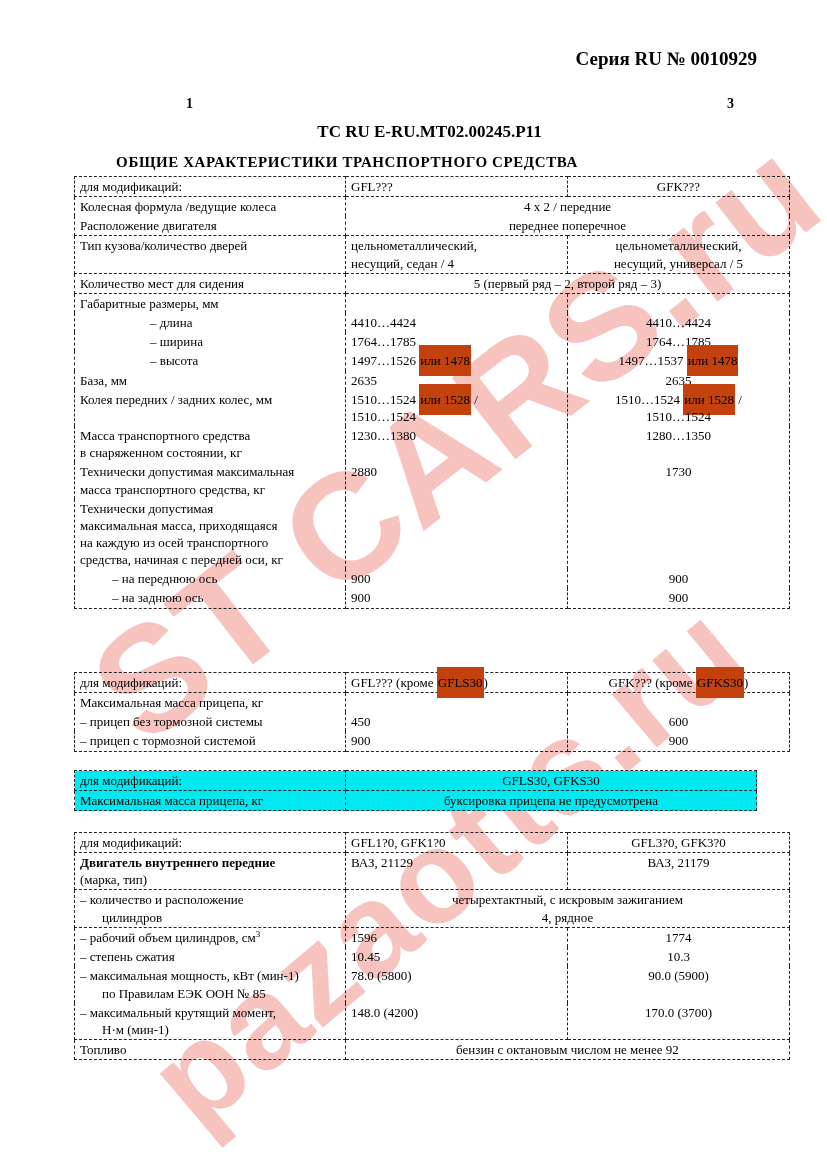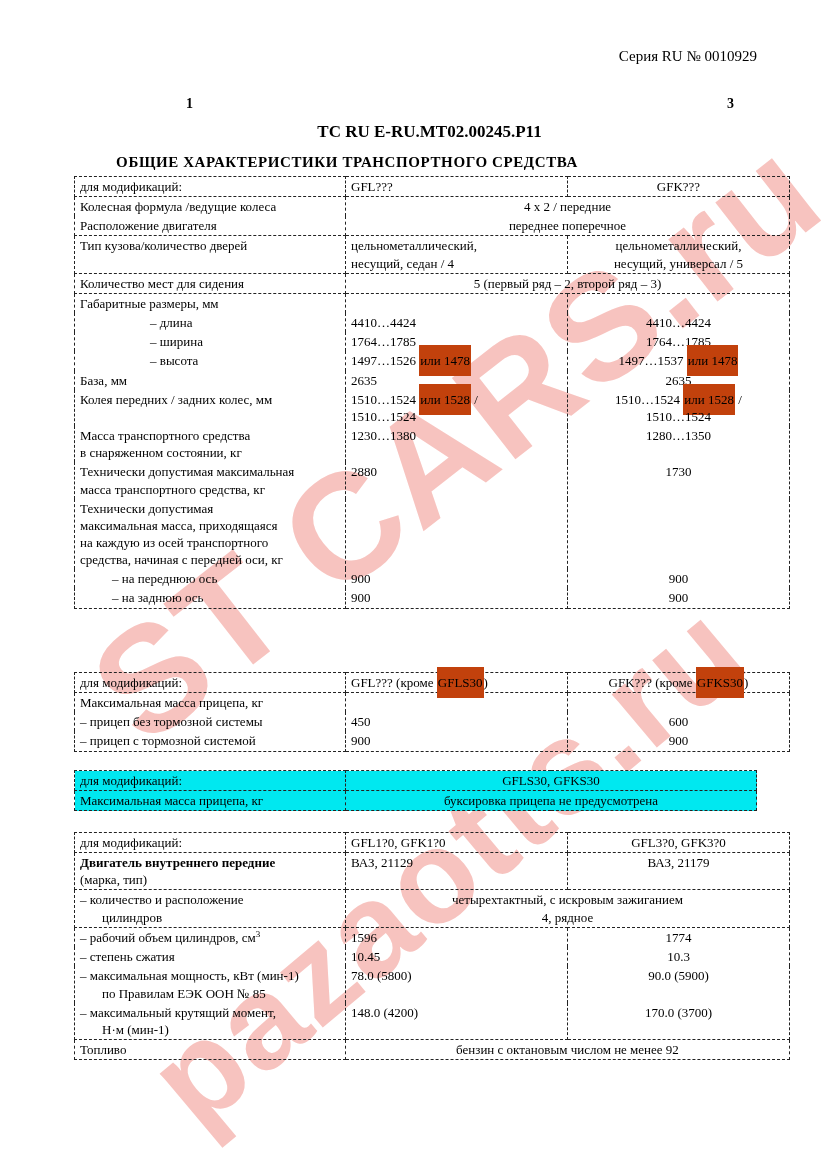--- a/index.html
+++ b/index.html
@@ -51,22 +51,22 @@
   
   #page-root {
     position: absolute;
     inset: 0;
     z-index: 10;
   }
   .series-line {
     position: absolute;
     top: 48px;
     right: 70px;
-    font-weight: 400;
-    font-size: 15px;
+    font-weight: 700;
+    font-size: 19px;
     margin-left: 20px;
   }
   .pagenum-left {
     position: absolute;
     top: 96px;
     left: 186px;
     font-weight: 700;
     font-size: 14px;
   }
   .pagenum-right {

